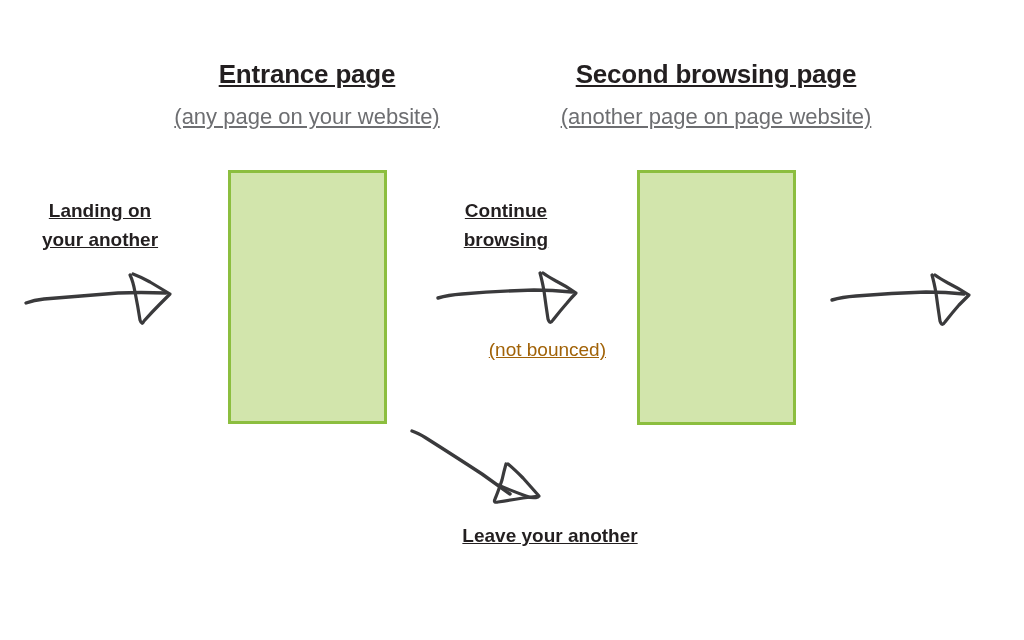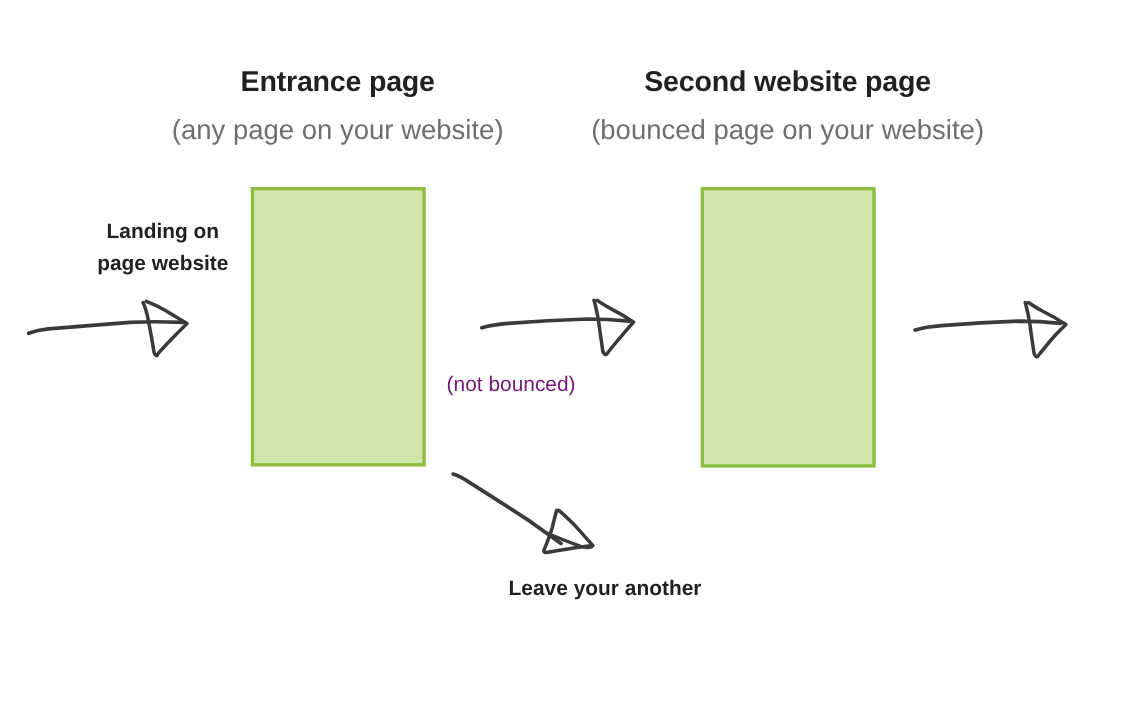--- a/index.html
+++ b/index.html
@@ -14,34 +14,34 @@
     overflow: hidden;
     font-family: "Liberation Sans", sans-serif;
     -webkit-font-smoothing: antialiased;
   }
   #canvas {
     position: absolute;
     inset: 0;
     width: 1024px;
     height: 640px;
   }
-  .abs { position: absolute; }
+  .abs { position: absolute; text-decoration: underline; }
 
   
   .col-title {
     font-size: 26px;
     font-weight: bold;
     color: #231f20;
     text-align: center;
     letter-spacing: -0.2px;
     white-space: nowrap;
     line-height: 1.1;
   }
   .col-sub {
-    font-size: 25px;
+    font-size: 22px;
     font-weight: normal;
     color: #6d6e71;
     text-align: center;
     white-space: nowrap;
     line-height: 1.1;
   }
 
   
   .page-box {
     background: #d2e5ac;
@@ -54,22 +54,22 @@
     font-size: 19px;
     font-weight: bold;
     color: #231f20;
     text-align: center;
     line-height: 1.55;
     white-space: nowrap;
   }
   .flow-note {
     font-size: 19px;
     font-weight: normal;
-    color: #701a75;
-    text-align: left;
+    color: #a16207;
+    text-align: right;
     line-height: 1.2;
     white-space: nowrap;
   }
 
   
   #arrows {
     position: absolute;
     left: 0; top: 0;
     width: 1024px;
     height: 640px;
@@ -115,31 +115,35 @@
       <path class="ink" stroke-width="3.2" d="M506 464 Q504 471 502 480 Q498 492 495 499 Q493 503 498 502
                Q511 500 523 498 Q532 497 539 496 Q531 487 523 478
                Q514 469 508 464"></path>
       <path class="ink" stroke-width="3.0" d="M498 485 Q512 491 526 496 Q533 499 538 497"></path>
     </g>
   </svg>
 
   <div class="abs col-title" style="left:107px; top:60px; width:400px;">Entrance page</div>
   <div class="abs col-sub" style="left:107px; top:105px; width:400px;">(any page on your website)</div>
 
-  <div class="abs col-title" style="left:516px; top:60px; width:400px;">Second website page</div>
-  <div class="abs col-sub" style="left:516px; top:105px; width:400px;">(bounced page on your website)</div>
+  <div class="abs col-title" style="left:516px; top:60px; width:400px;">Second browsing page</div>
+  <div class="abs col-sub" style="left:516px; top:105px; width:400px;">(another page on page website)</div>
 
   <div class="abs page-box" style="left:228px; top:170px; width:159px; height:254px;"></div>
 
   <div class="abs page-box" style="left:637px; top:170px; width:159px; height:255px;"></div>
 
-  <div class="abs flow-label" style="left:0px; top:196px; width:200px;padding-left:48px;">
+  <div class="abs flow-label" style="left:0px; top:196px; width:200px;">
     <div>Landing on</div>
-    <div>page website</div>
+    <div>your another</div>
   </div>
 
+  <div class="abs flow-label" style="left:406px; top:196px; width:200px;">
+    <div>Continue</div>
+    <div>browsing</div>
+  </div>
 
   <div class="abs flow-note" style="left:406px; top:339px; width:200px;">(not bounced)</div>
 
   <div class="abs flow-label" style="left:400px; top:521px; width:300px;">Leave your another</div>
 
 
 </div>
 
 </body></html>

